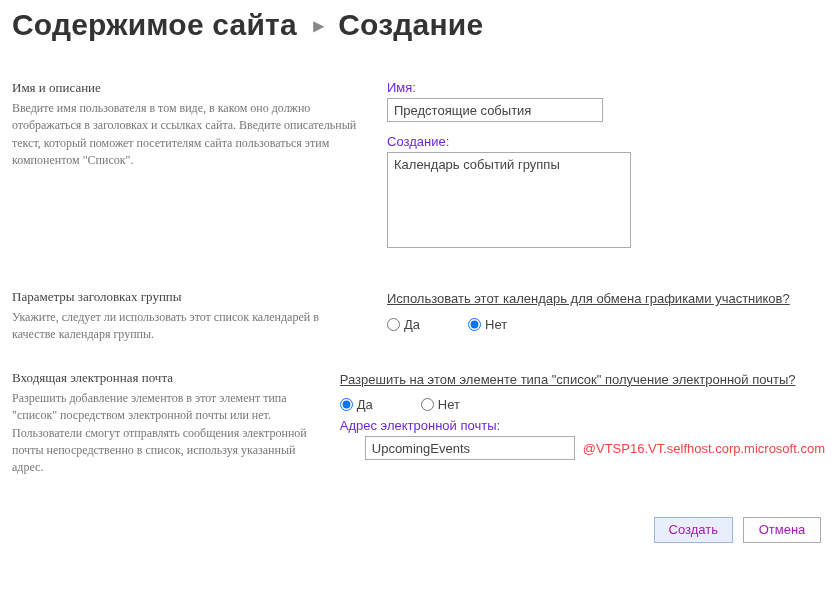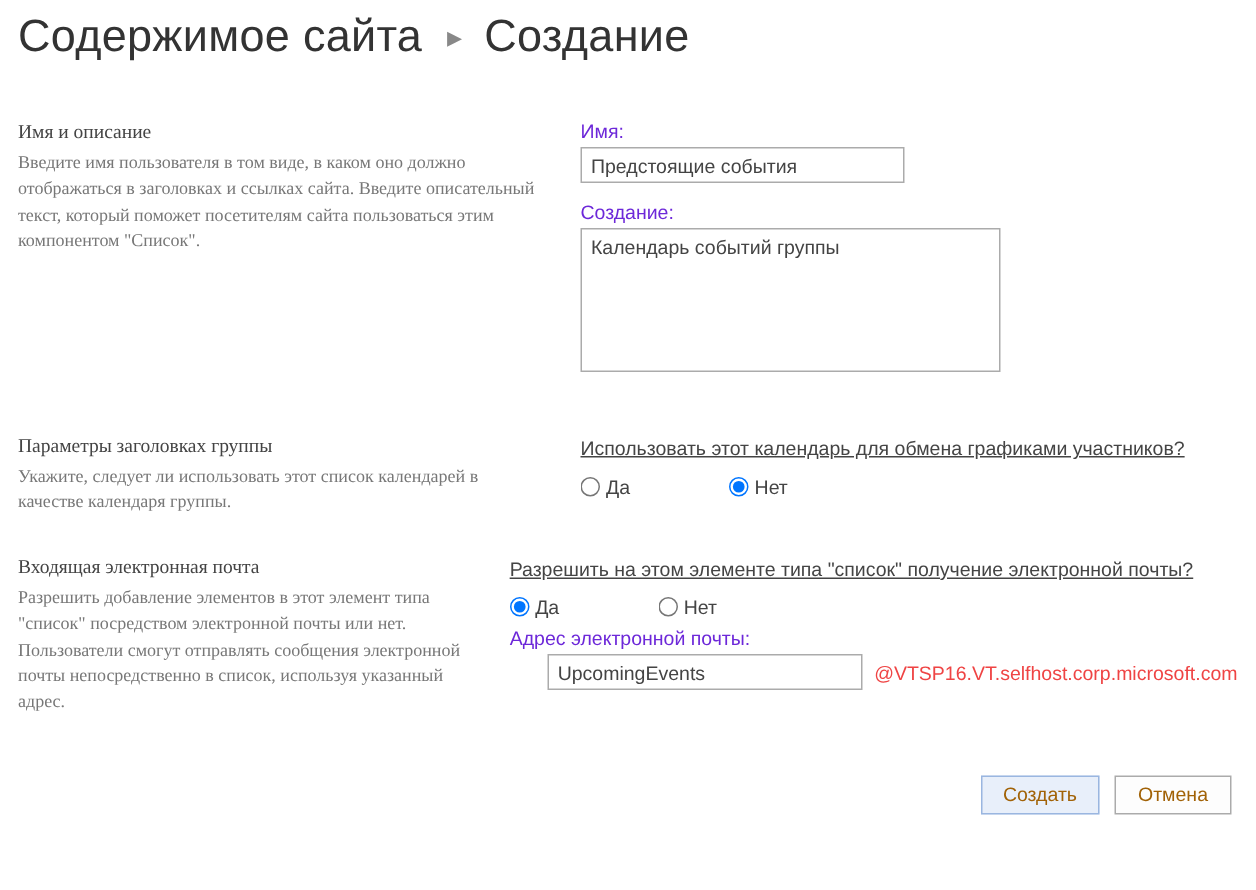--- a/index.html
+++ b/index.html
@@ -6,21 +6,21 @@
     body {
       font-family: "Segoe UI", "Segoe UI Light", Tahoma, Arial, sans-serif;
       font-size: 13px;
       color: #444;
       background: #fff;
       width: 837px;
       padding: 8px 12px 20px 12px;
     }
     .breadcrumb {
       font-size: 30px;
-      font-weight: 400;
+      font-weight: 700;
       color: #333;
       margin-bottom: 38px;
       letter-spacing: 0.2px;
     }
     .breadcrumb .sep {
       display: inline-block;
       margin: 0 6px 0 8px;
       font-size: 20px;
       vertical-align: 3px;
       color: #888;
@@ -59,41 +59,41 @@
       width: 216px;
       height: 24px;
       padding: 2px 6px;
       font-family: inherit;
       font-size: 13px;
       color: #444;
       border: 1px solid #ababab;
       outline: none;
     }
     textarea.txt {
-      width: 280px;
+      width: 244px;
       height: 96px;
       padding: 4px 6px;
       font-family: inherit;
       font-size: 13px;
       color: #444;
       border: 1px solid #ababab;
       outline: none;
       resize: none;
     }
     .field-group { margin-bottom: 12px; }
     .question {
       font-size: 13px;
       color: #444;
       line-height: 1.5;
       margin-bottom: 8px;
       text-decoration: underline;
     }
     .radios {
       display: flex;
-      gap: 66px;
+      gap: 48px;
       align-items: center;
       margin-bottom: 6px;
     }
     .radio-item {
       display: inline-flex;
       align-items: center;
       gap: 4px;
       font-size: 13px;
       color: #444;
     }
@@ -118,21 +118,21 @@
       gap: 10px;
       margin-top: 40px;
       padding-right: 4px;
     }
     .btn {
       min-width: 78px;
       height: 26px;
       padding: 0 14px;
       font-family: inherit;
       font-size: 13px;
-      color: #a16207;
+      color: #a21caf;
       background: #fdfdfd;
       border: 1px solid #ababab;
       cursor: pointer;
     }
     .btn.primary {
       background: #e8effa;
       border: 1px solid #9ab6e0;
     }
   </style>
 </head>

